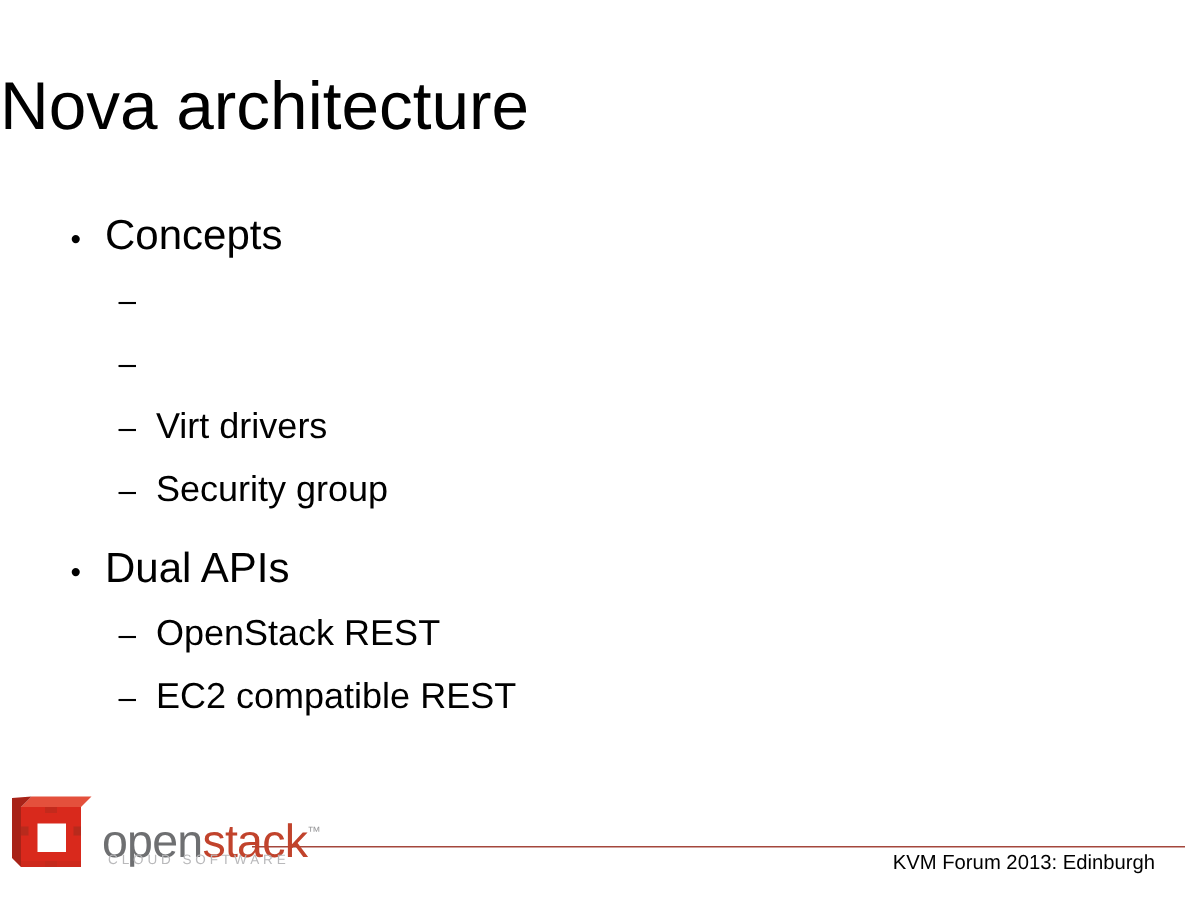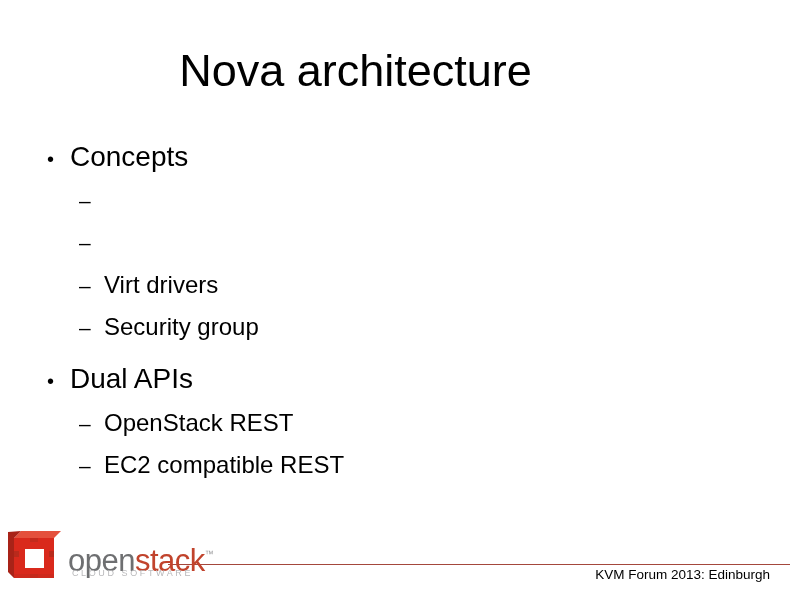--- a/index.html
+++ b/index.html
@@ -18,21 +18,21 @@
     background: #ffffff;
     overflow: hidden;
   }
 
   
   .slide-title {
     position: absolute;
     left: 0;
     top: 46px;
     width: 711px;
-    text-align: center;
+    text-align: left;
     font-size: 45px;
     line-height: 1.1;
     color: #000000;
     letter-spacing: 0px;
     white-space: nowrap;
   }
 
   
   .outline {
     position: absolute;

